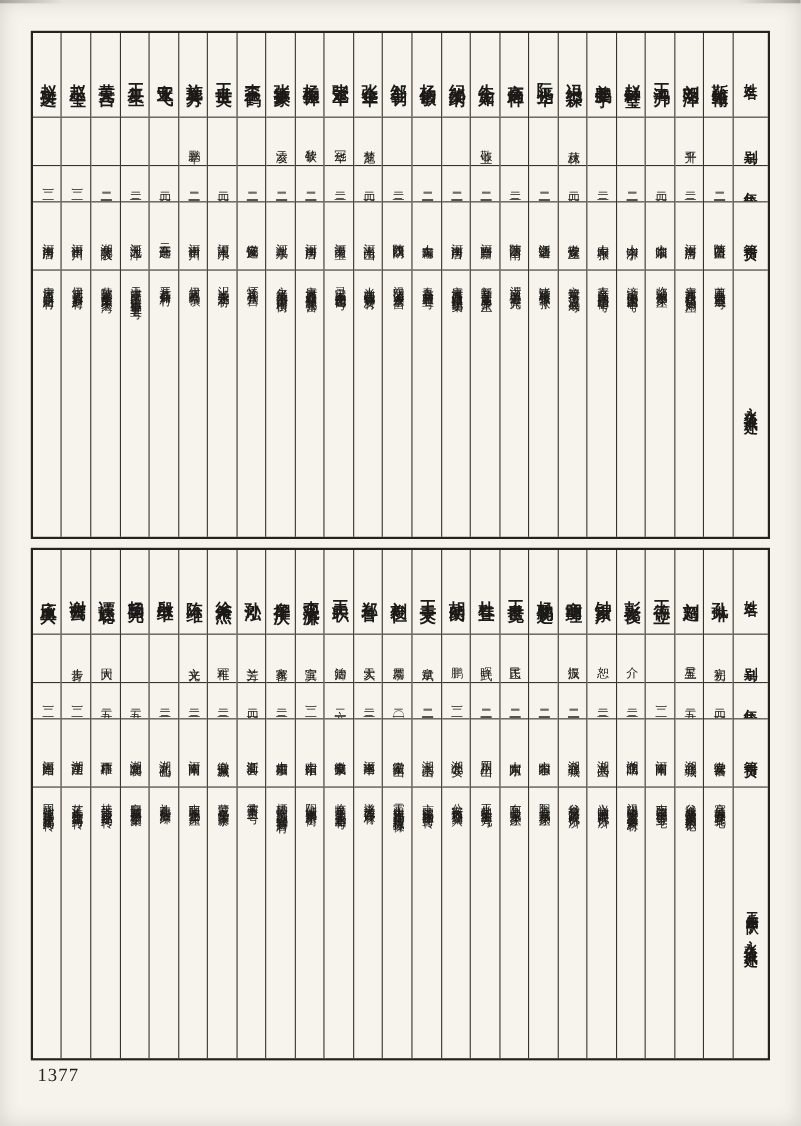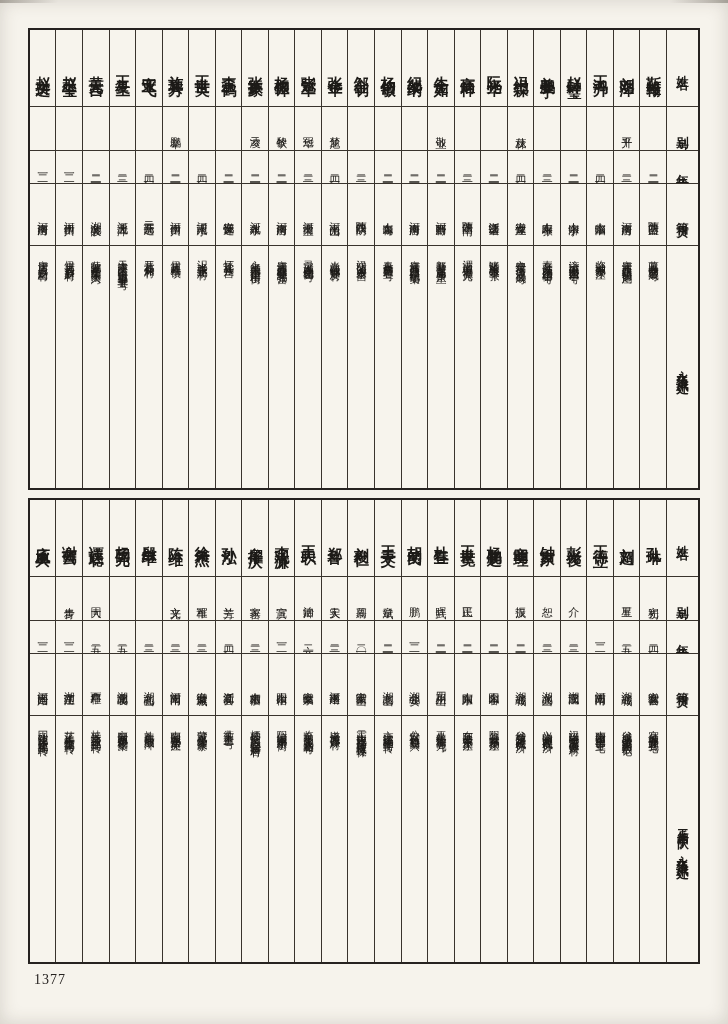--- a/index.html
+++ b/index.html
@@ -63,21 +63,21 @@
   .small { font-size:11px; letter-spacing:1px; }
   .addr  { font-size:10.5px; letter-spacing:1.5px; }
 
   .hlabel { font-size:12.5px; font-weight:700; letter-spacing:3px; }
   .header .c-addr { align-items:center; flex-direction:column; justify-content:center; padding-top:0; gap:14px; }
   .unit-label { font-size:11.5px; font-weight:700; letter-spacing:2px; }
 
   .page-number {
     position:absolute;
     left:34px; bottom:36px;
-    font-size:14px;
+    font-size:17px;
     letter-spacing:1px;
     color:#262220;
   }
   
   .scan-edge-top { position:absolute; top:0; left:0; width:100%; height:3px; background:linear-gradient(90deg,#6b655c 0%, rgba(107,101,92,0) 8%, rgba(107,101,92,0) 92%, #6b655c 100%); opacity:.5; }
 </style>
 </head>
 <body>
 
 <div class="page">

